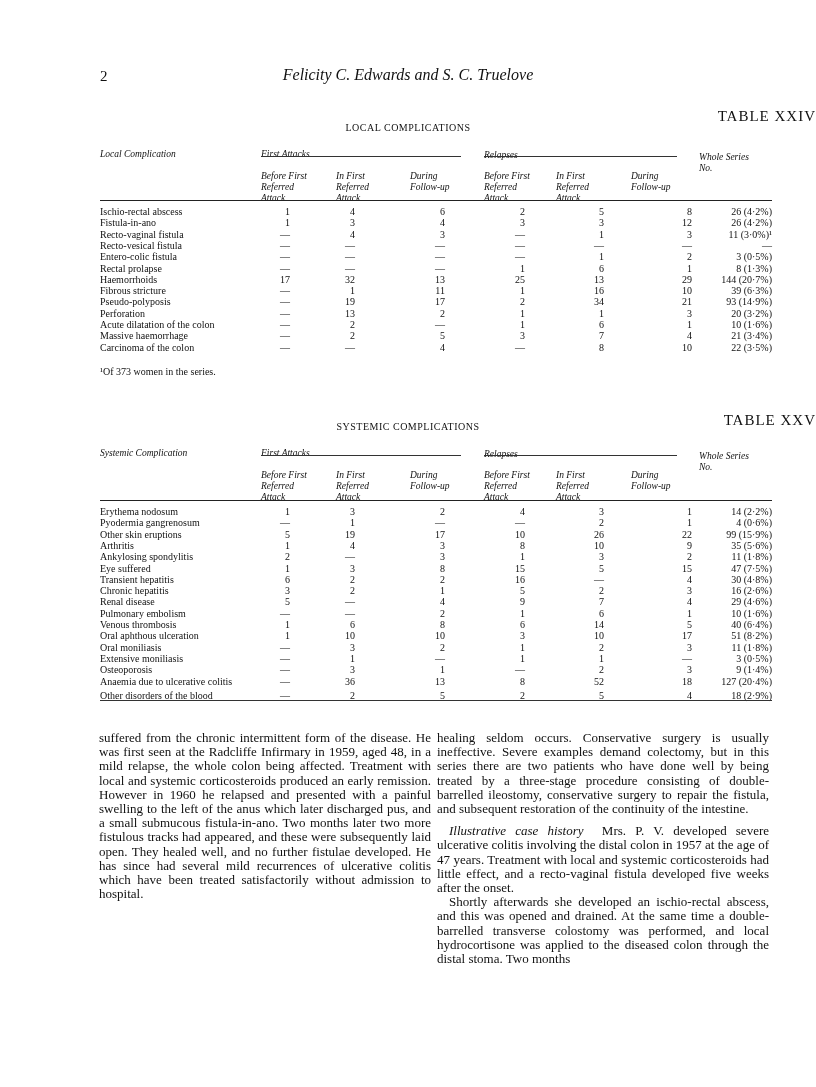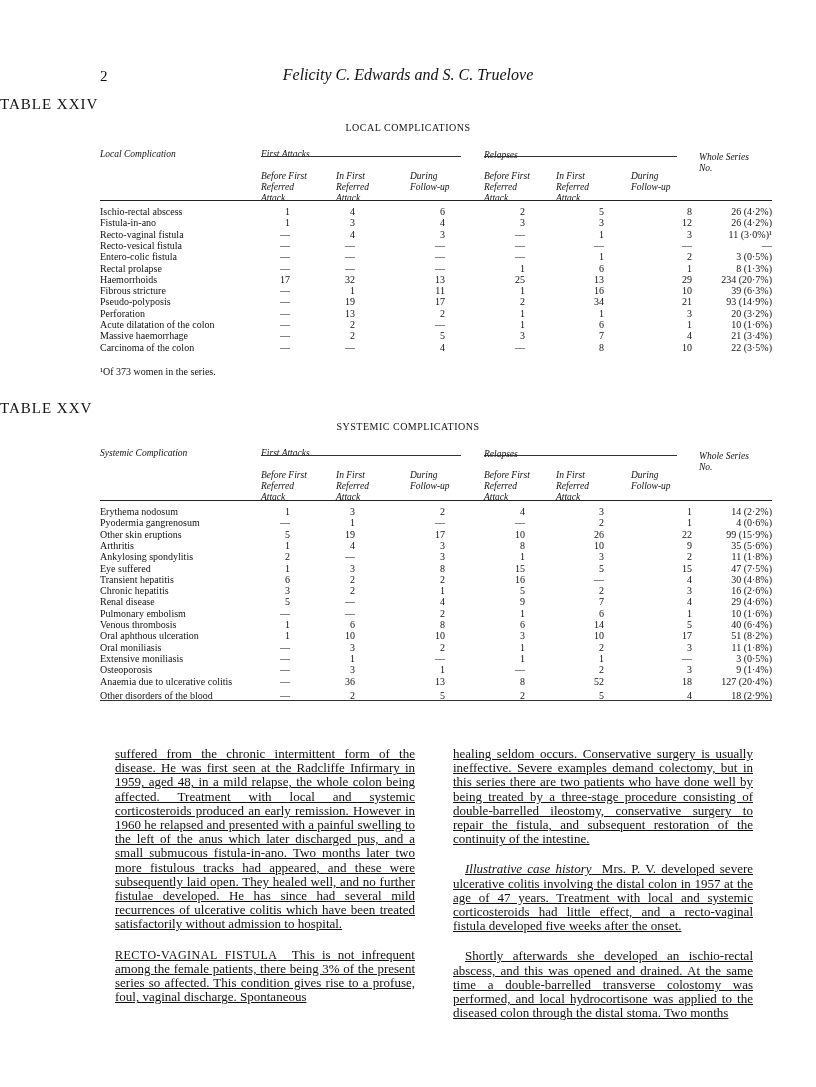--- a/index.html
+++ b/index.html
@@ -1,34 +1,34 @@
 <!DOCTYPE html>
 <html><head>
 <meta charset="utf-8">
 <style>
   html, body { margin: 0; padding: 0; background: #ffffff; }
   body { width: 816px; height: 1087px; position: relative; overflow: hidden; font-family: "Liberation Serif", serif; color: #111; }
   .abs { position: absolute; }
   .page-num { left: 100px; top: 68px; font-size: 15px; }
   .running-head { left: 0; width: 816px; top: 66px; text-align: center; font-style: italic; font-size: 16px; }
-  .tbl-title { left: 0; width: 816px; text-align: left; font-size: 15px; letter-spacing: 1px; }
+  .tbl-title { left: 0; width: 816px; text-align: right; font-size: 15px; letter-spacing: 1px; margin-top: 12px; }
   .tbl-sub { left: 0; width: 816px; text-align: center; font-size: 10px; letter-spacing: 0.5px; }
   .hdr { font-style: italic; font-size: 9.5px; line-height: 11px; margin-top: 10px; }
   .rule { height: 0; border-top: 1.4px solid #222; }
   .rule-thin { height: 0; border-top: 1px solid #333; }
   .row { position: absolute; left: 100px; width: 680px; height: 11.3px; font-size: 10px; line-height: 11.3px; }
   .row span { position: absolute; top: 0; }
   .row .lbl { left: 0; }
   .row .c { text-align: right; width: 30px; }
   .row .c0 { left: 160px; } .row .c1 { left: 225px; } .row .c2 { left: 315px; }
   .row .c3 { left: 395px; } .row .c4 { left: 474px; } .row .c5 { left: 562px; }
   .row .w { left: 600px; width: 72px; text-align: right; }
   .footnote { left: 100px; font-size: 10px; }
   .col { position: absolute; width: 332px; font-size: 13px; line-height: 14.2px; text-align: justify; }
-  .col p { margin: 16px; text-decoration: underline; }
+  .col p { margin: 0; }
   .sc { font-variant: small-caps; font-size: 12px; letter-spacing: 0.5px; }
   .ind { text-indent: 12px; }
 </style>
 </head>
 <body>
 
 <div class="abs page-num">2</div>
 <div class="abs running-head">Felicity C. Edwards and S. C. Truelove</div>
 
 <div id="t1">
@@ -124,21 +124,21 @@
         <span class="w">8  (1·3%)</span>
       </div>
       <div class="row" style="top: 273.8px;">
         <span class="lbl">Haemorrhoids</span>
         <span class="c c0">17</span>
         <span class="c c1">32</span>
         <span class="c c2">13</span>
         <span class="c c3">25</span>
         <span class="c c4">13</span>
         <span class="c c5">29</span>
-        <span class="w">234 (20·7%)</span>
+        <span class="w">144 (20·7%)</span>
       </div>
       <div class="row" style="top: 285.1px;">
         <span class="lbl">Fibrous stricture</span>
         <span class="c c0">—</span>
         <span class="c c1">1</span>
         <span class="c c2">11</span>
         <span class="c c3">1</span>
         <span class="c c4">16</span>
         <span class="c c5">10</span>
         <span class="w">39  (6·3%)</span>
@@ -398,19 +398,18 @@
         <span class="c c4">5</span>
         <span class="c c5">4</span>
         <span class="w">18  (2·9%)</span>
       </div>
     </div>
   <div class="abs rule-thin" style="left:100px;top:700px;width:672px"></div>
 </div>
 
 <div class="col" style="left:99px;top:731px">
   <p>suffered from the chronic intermittent form of the disease. He was first seen at the Radcliffe Infirmary in 1959, aged 48, in a mild relapse, the whole colon being affected. Treatment with local and systemic corticosteroids produced an early remission. However in 1960 he relapsed and presented with a painful swelling to the left of the anus which later discharged pus, and a small submucous fistula-in-ano. Two months later two more fistulous tracks had appeared, and these were subsequently laid open. They healed well, and no further fistulae developed. He has since had several mild recurrences of ulcerative colitis which have been treated satisfactorily without admission to hospital.</p>
-  <p style="margin-top:12px"><span class="sc">RECTO-VAGINAL FISTULA</span>&nbsp;&nbsp;<span>This is not infrequent among the female patients, there being 3% of the present series so affected. This condition gives rise to a profuse, foul, vaginal discharge. Spontaneous</span></p>
 </div>
 <div class="col" style="left:437px;top:731px">
   <p>healing seldom occurs. Conservative surgery is usually ineffective. Severe examples demand colectomy, but in this series there are two patients who have done well by being treated by a three-stage procedure consisting of double-barrelled ileostomy, conservative surgery to repair the fistula, and subsequent restoration of the continuity of the intestine.</p>
   <p class="ind" style="margin-top:8px"><i>Illustrative case history</i>&nbsp;&nbsp;<span>Mrs. P. V. developed severe ulcerative colitis involving the distal colon in 1957 at the age of 47 years. Treatment with local and systemic corticosteroids had little effect, and a recto-vaginal fistula developed five weeks after the onset.</span></p>
   <p class="ind">Shortly afterwards she developed an ischio-rectal abscess, and this was opened and drained. At the same time a double-barrelled transverse colostomy was performed, and local hydrocortisone was applied to the diseased colon through the distal stoma. Two months</p>
 </div>
 
 </body></html>

